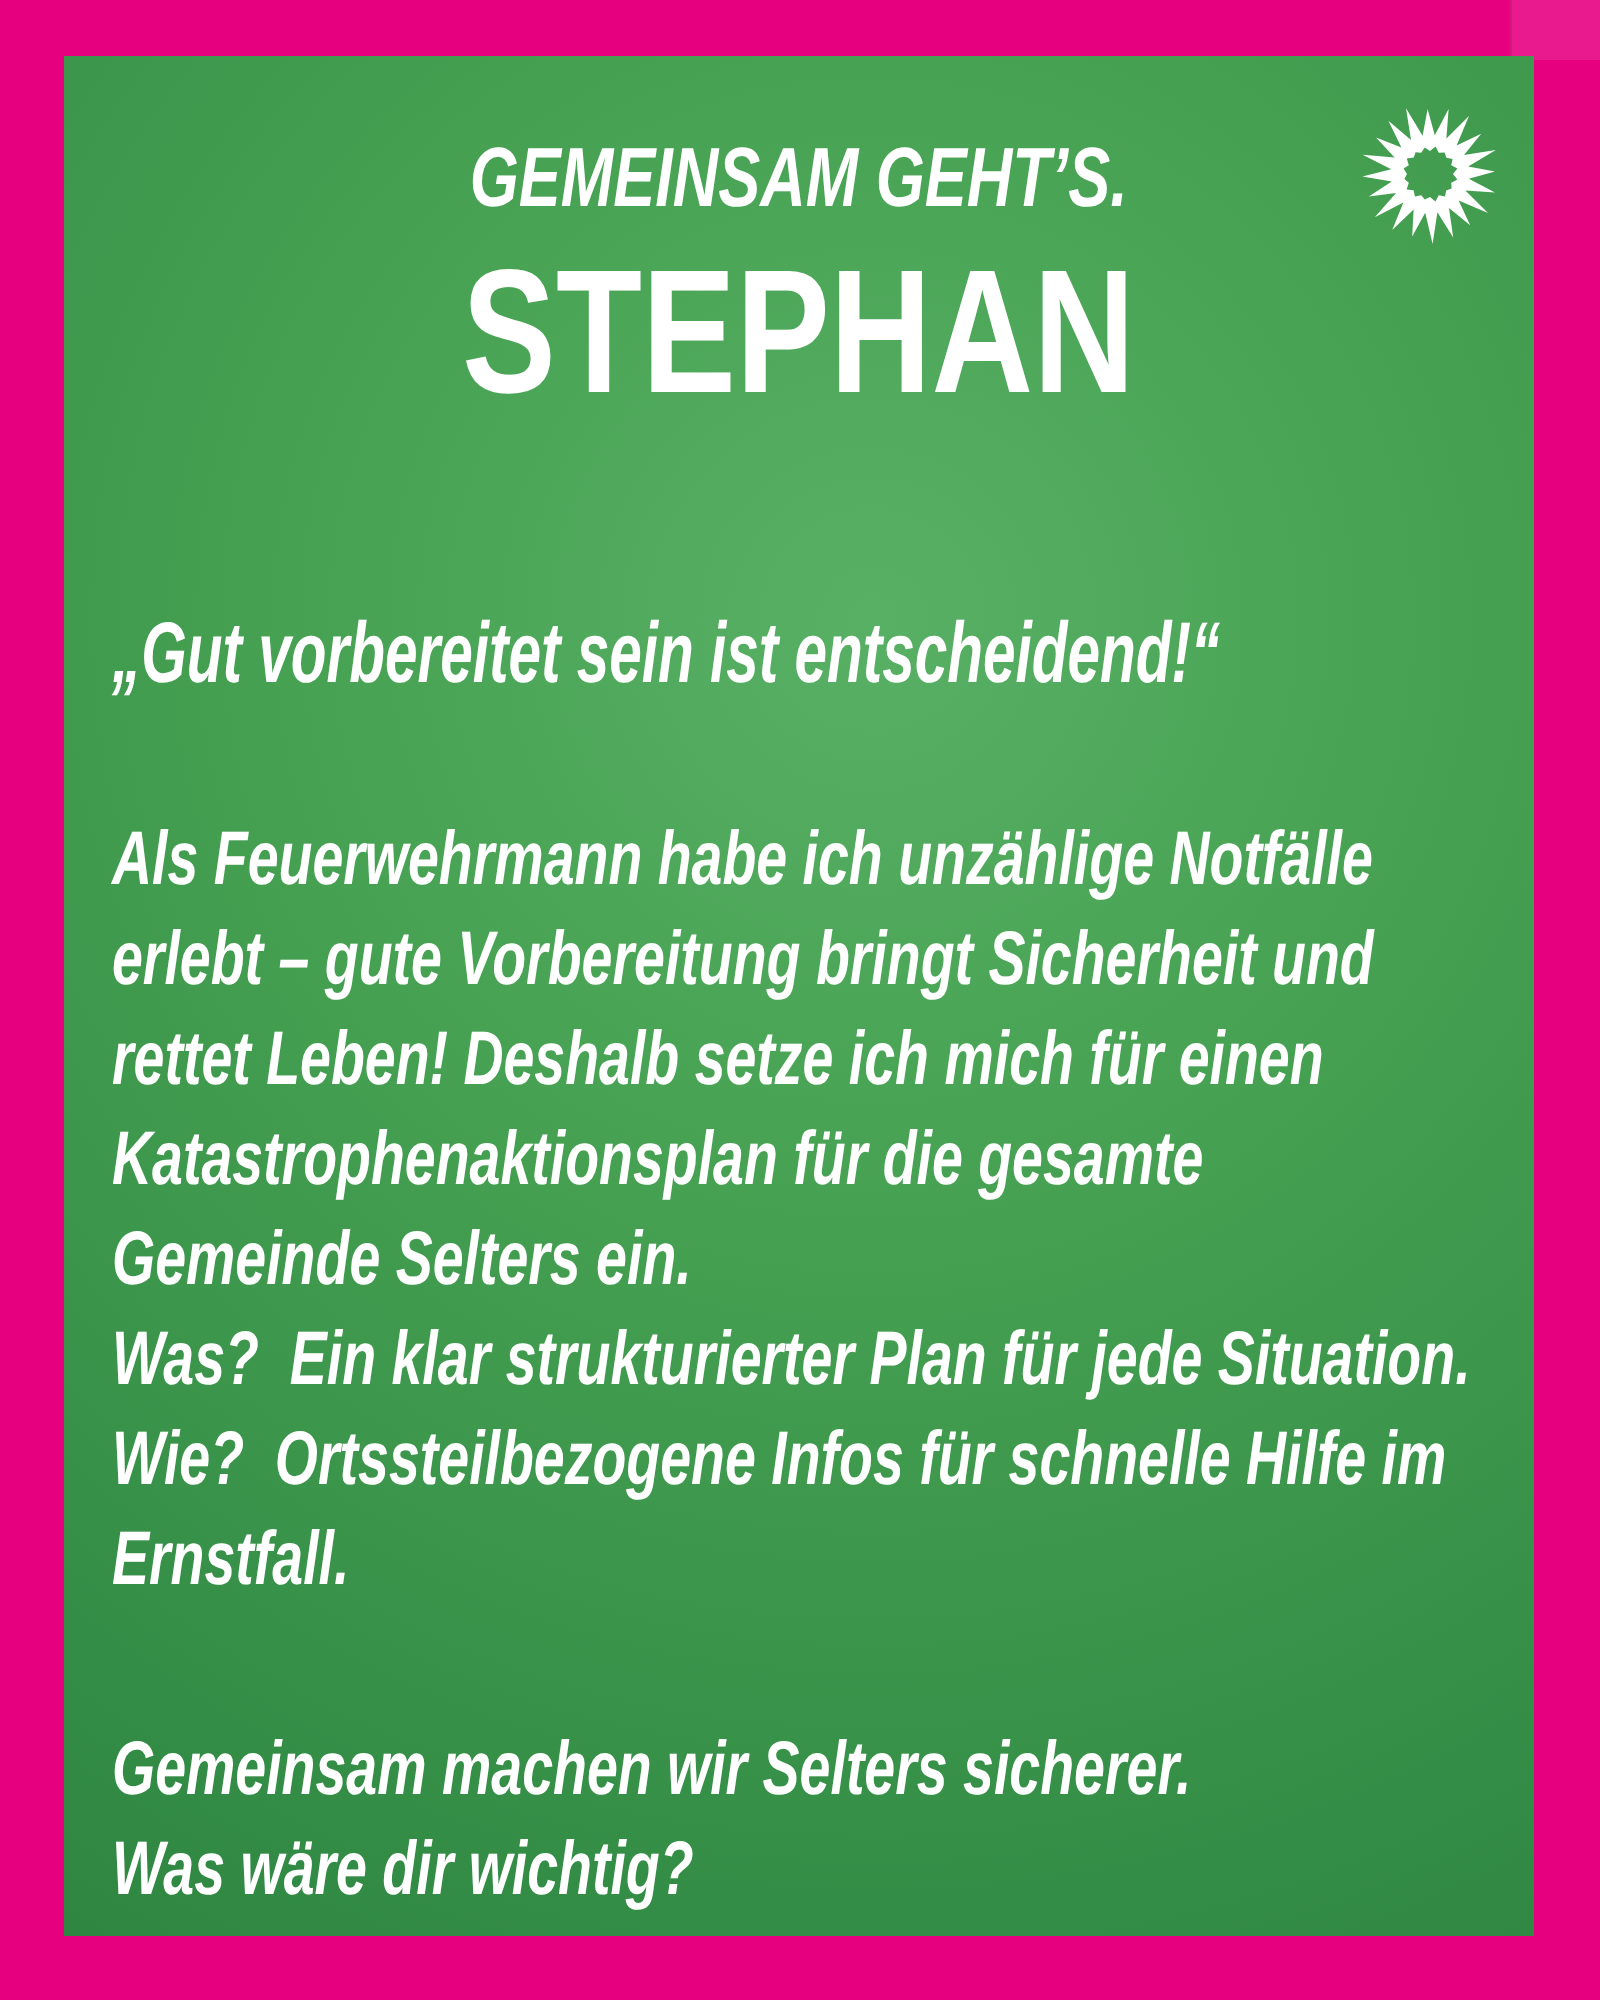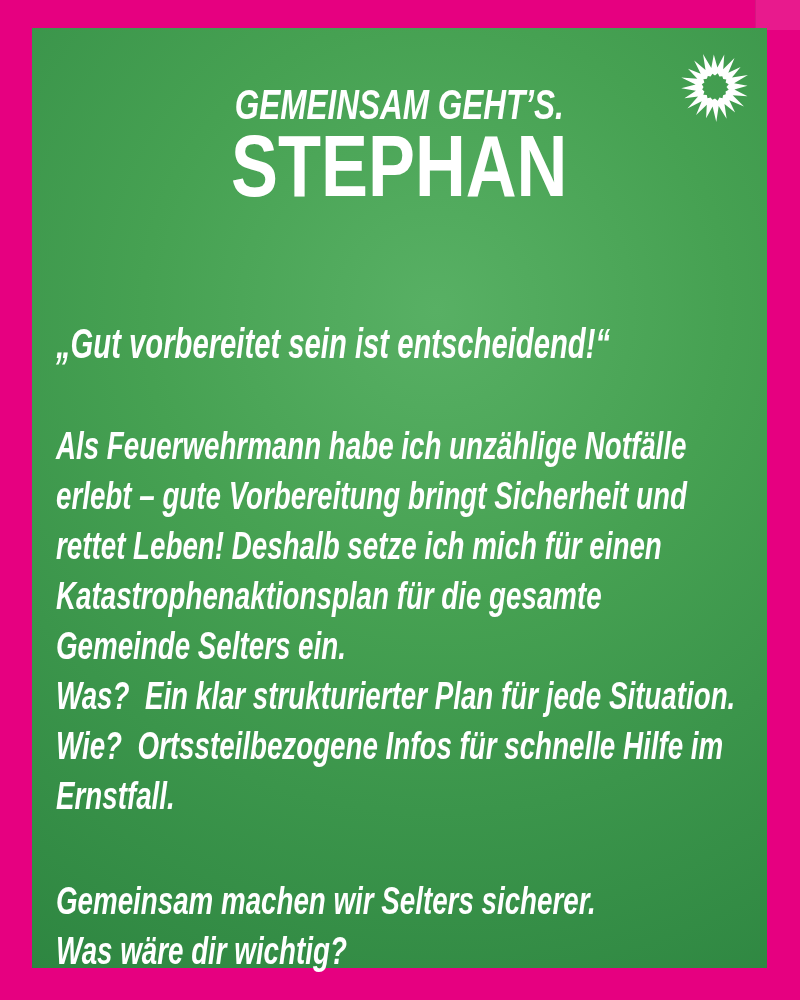--- a/index.html
+++ b/index.html
@@ -6,21 +6,21 @@
   body{width:800px;height:1000px;overflow:hidden;position:relative;
        font-family:"Liberation Sans","DejaVu Sans",sans-serif;
        -webkit-font-smoothing:antialiased;}
   .frame{position:absolute;inset:0;width:800px;height:1000px;background:#e60080;}
   .corner-notch{position:absolute;top:0;right:0;width:44px;height:30px;
        background:rgba(255,255,255,0.10);border-left:1px solid rgba(0,0,0,0.08);}
   .panel{position:absolute;left:32px;top:28px;width:735px;height:940px;
        background:radial-gradient(circle at 55% 30%, #58b064 0%, #46a152 38%, #3b954b 65%, #2e8641 100%);}
   .logo{position:absolute;top:23px;right:16px;width:72px;height:72px;}
   .logo svg{display:block;width:72px;height:72px;}
-  .txt{color:#ffffff;font-weight:700;margin-top:16px;}
+  .txt{color:#ffffff;font-weight:700;}
   .tagline{position:absolute;top:40px;left:0;width:100%;text-align:center;
        font-style:italic;font-size:42px;line-height:42px;}
   .tagline .cond{display:inline-block;transform:scaleX(0.75);transform-origin:50% 50%;white-space:pre;}
   .name{position:absolute;top:100px;left:0;width:100%;margin:0;text-align:center;
        font-size:88px;line-height:76px;font-style:normal;letter-spacing:0;}
   .name .line{display:block;}
   .name .cond{display:inline-block;transform:scaleX(0.80);transform-origin:50% 50%;white-space:pre;}
   .quote{position:absolute;top:274px;left:24px;font-style:italic;font-size:43px;line-height:50px;}
   .quote .cond{display:inline-block;transform:scaleX(0.68);transform-origin:0 50%;white-space:pre;}
   .bodyblock{position:absolute;left:24px;font-style:italic;font-size:38px;line-height:50px;}

